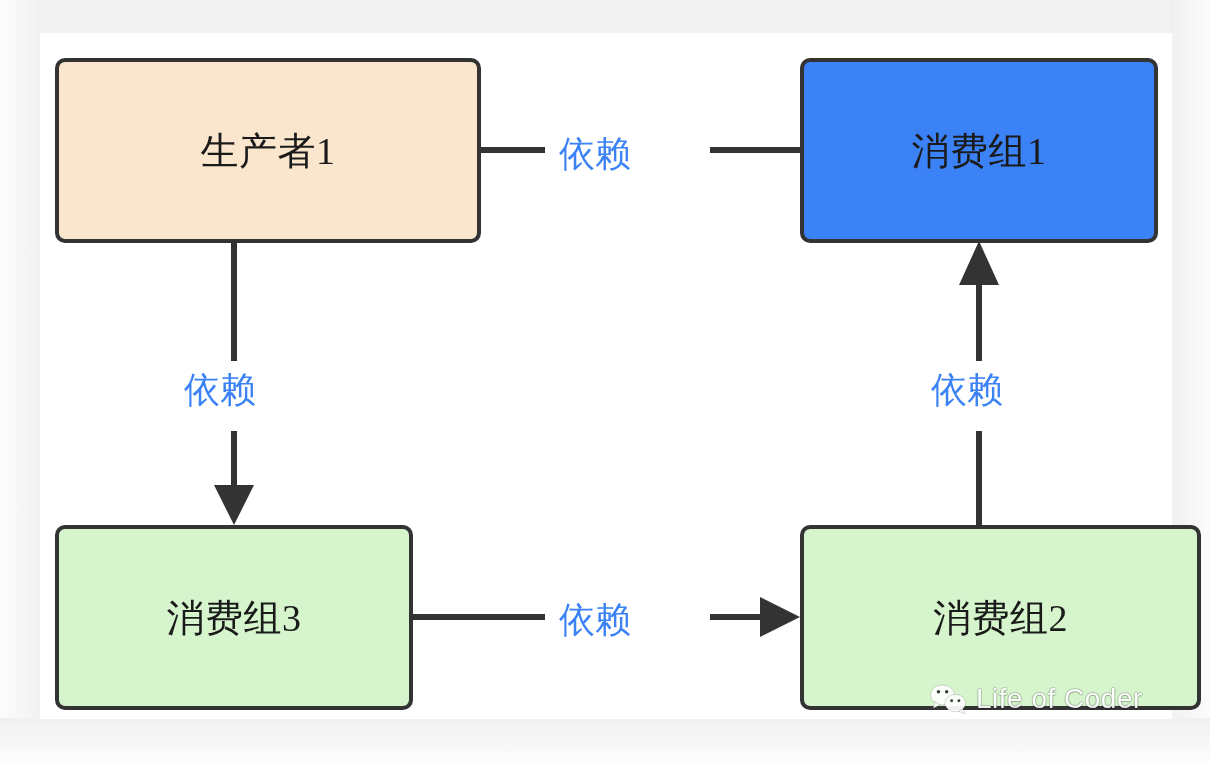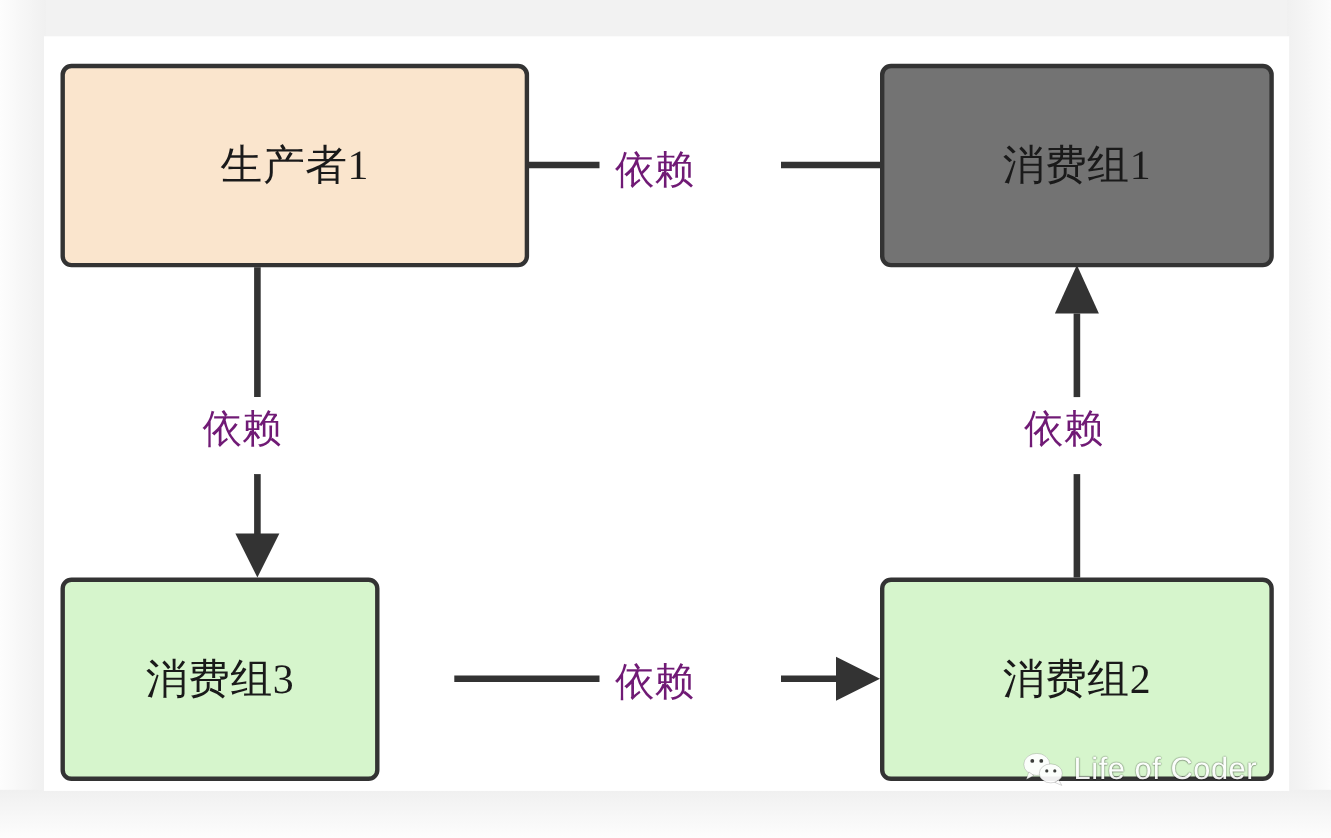--- a/index.html
+++ b/index.html
@@ -58,22 +58,22 @@
     color: #1a1a1a;
     font-size: 38px;
     line-height: 1;
     letter-spacing: 0.5px;
     white-space: nowrap;
     z-index: 3;
   }
 
   #node-producer1 { left: 15px;  top: 25px;  width: 426px; height: 185px; }
   #node-group1    { left: 760px; top: 25px;  width: 358px; height: 185px; }
-  #node-group3    { left: 15px;  top: 492px; width: 290px; height: 185px; }
-  #node-group2    { left: 760px; top: 492px; width: 358px; height: 185px; }
+  #node-group3    { left: 15px;  top: 492px; width: 358px; height: 185px; }
+  #node-group2    { left: 760px; top: 492px; width: 401px; height: 185px; }
 
   
   .edge-svg {
     position: absolute;
     left: 0;
     top: 0;
     width: 1132px;
     height: 686px;
     z-index: 1;
     overflow: visible;
@@ -82,21 +82,21 @@
     stroke: #333333;
     stroke-width: 6;
     fill: none;
   }
   .edge-head { fill: #333333; }
 
   .edge-label {
     position: absolute;
     z-index: 2;
     background: #ffffff;
-    color: #701a75;
+    color: #3b82f6;
     font-size: 36px;
     line-height: 1;
     padding: 3px 6px;
     white-space: nowrap;
   }
   #label-top    { left: 513px; top: 100px; }
   #label-bottom { left: 513px; top: 566px; }
   #label-left   { left: 138px; top: 336px; }
   #label-right  { left: 885px; top: 336px; }
 
@@ -167,21 +167,21 @@
     <div class="edge-label" id="label-top">依赖</div>
 
     <div class="edge-label" id="label-left">依赖</div>
 
     <div class="edge-label" id="label-bottom">依赖</div>
 
     <div class="edge-label" id="label-right">依赖</div>
 
     <div class="node" id="node-producer1" style="background:#fae5cd;">生产者1</div>
 
-    <div class="node" id="node-group1" style="background:#737373;">消费组1</div>
+    <div class="node" id="node-group1" style="background:#3b82f6;">消费组1</div>
 
     <div class="node" id="node-group3" style="background:#d6f5cc;">消费组3</div>
 
     <div class="node" id="node-group2" style="background:#d6f5cc;">消费组2</div>
   </div>
 
   <div id="watermark">
     <svg class="wm-logo" viewBox="0 0 44 36">
       <g fill="#ffffff" stroke="rgba(0,0,0,0.22)" stroke-width="0.8">
 

